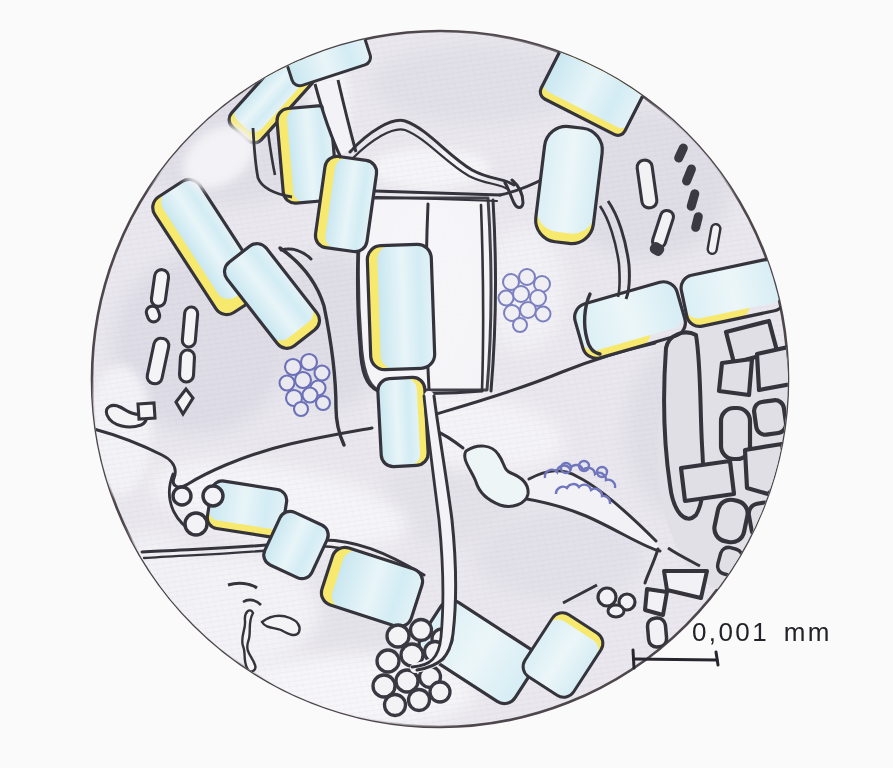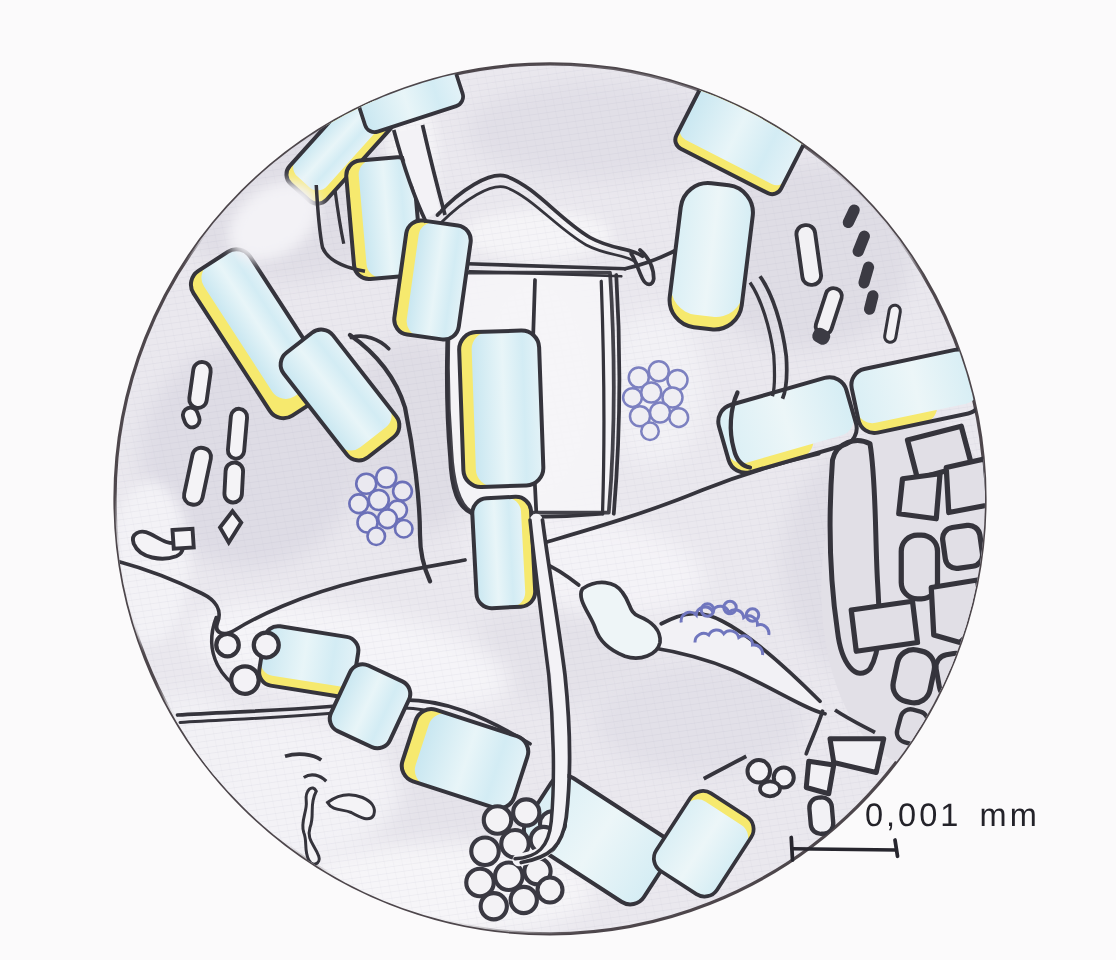--- a/index.html
+++ b/index.html
@@ -1,17 +1,17 @@
 <!DOCTYPE html>
 <html><head>
 <meta charset="utf-8">
 <style>
   html,body{margin:0;padding:0;background:#fbfafb;}
   #stage{position:relative;width:893px;height:748px;overflow:hidden;
-         font-family:"Liberation Sans", sans-serif;margin-top:20px;}
+         font-family:"Liberation Sans", sans-serif;}
 </style>
 </head>
 <body>
 <div id="stage">
 <svg width="893" height="768" viewBox="0 0 893 768" xmlns="http://www.w3.org/2000/svg">
 <defs>
   <clipPath id="fieldclip">
           <circle cx="440" cy="379" r="348"></circle>
         </clipPath>
   <filter id="soft" x="-40%" y="-40%" width="180%" height="180%">

